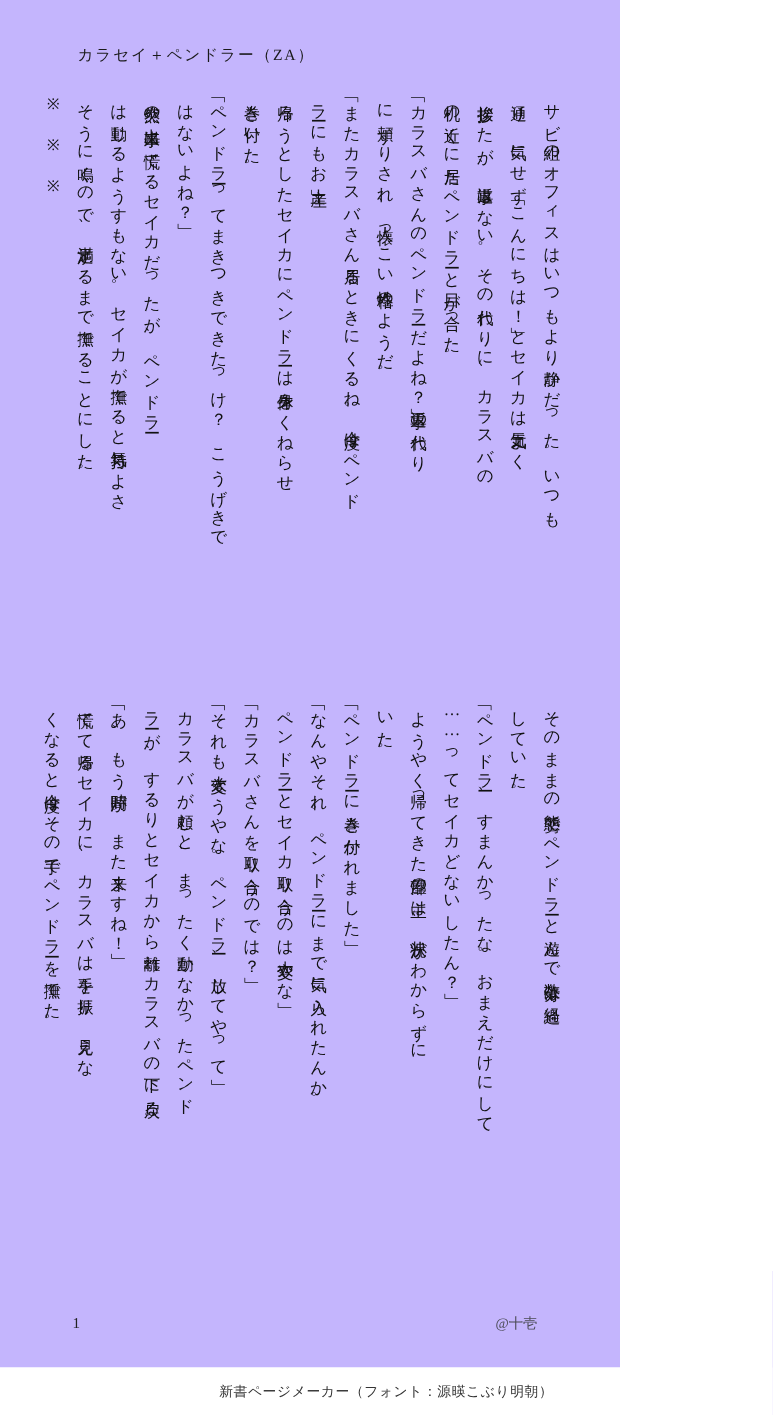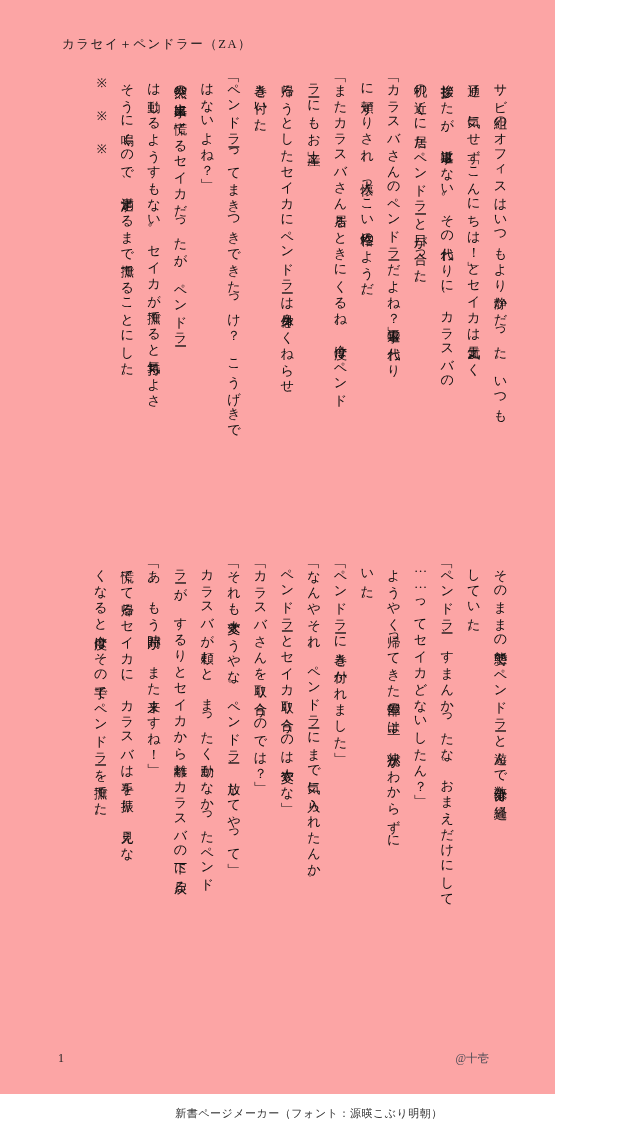--- a/index.html
+++ b/index.html
@@ -12,23 +12,23 @@
     height: 1132px;
     font-family: "Liberation Serif", "DejaVu Serif", serif;
     position: relative;
     overflow: hidden;
   }
 
   #page {
     position: absolute;
     left: 0;
     top: 0;
-    width: 555px;
+    width: 496px;
     height: 1094px;
-    background: #fca5a5;
+    background: #c4b5fd;
     box-sizing: border-box;
   }
 
   
   #title {
     position: absolute;
     left: 62px;
     top: 36px;
     font-size: 12.5px;
     letter-spacing: 1.5px;

